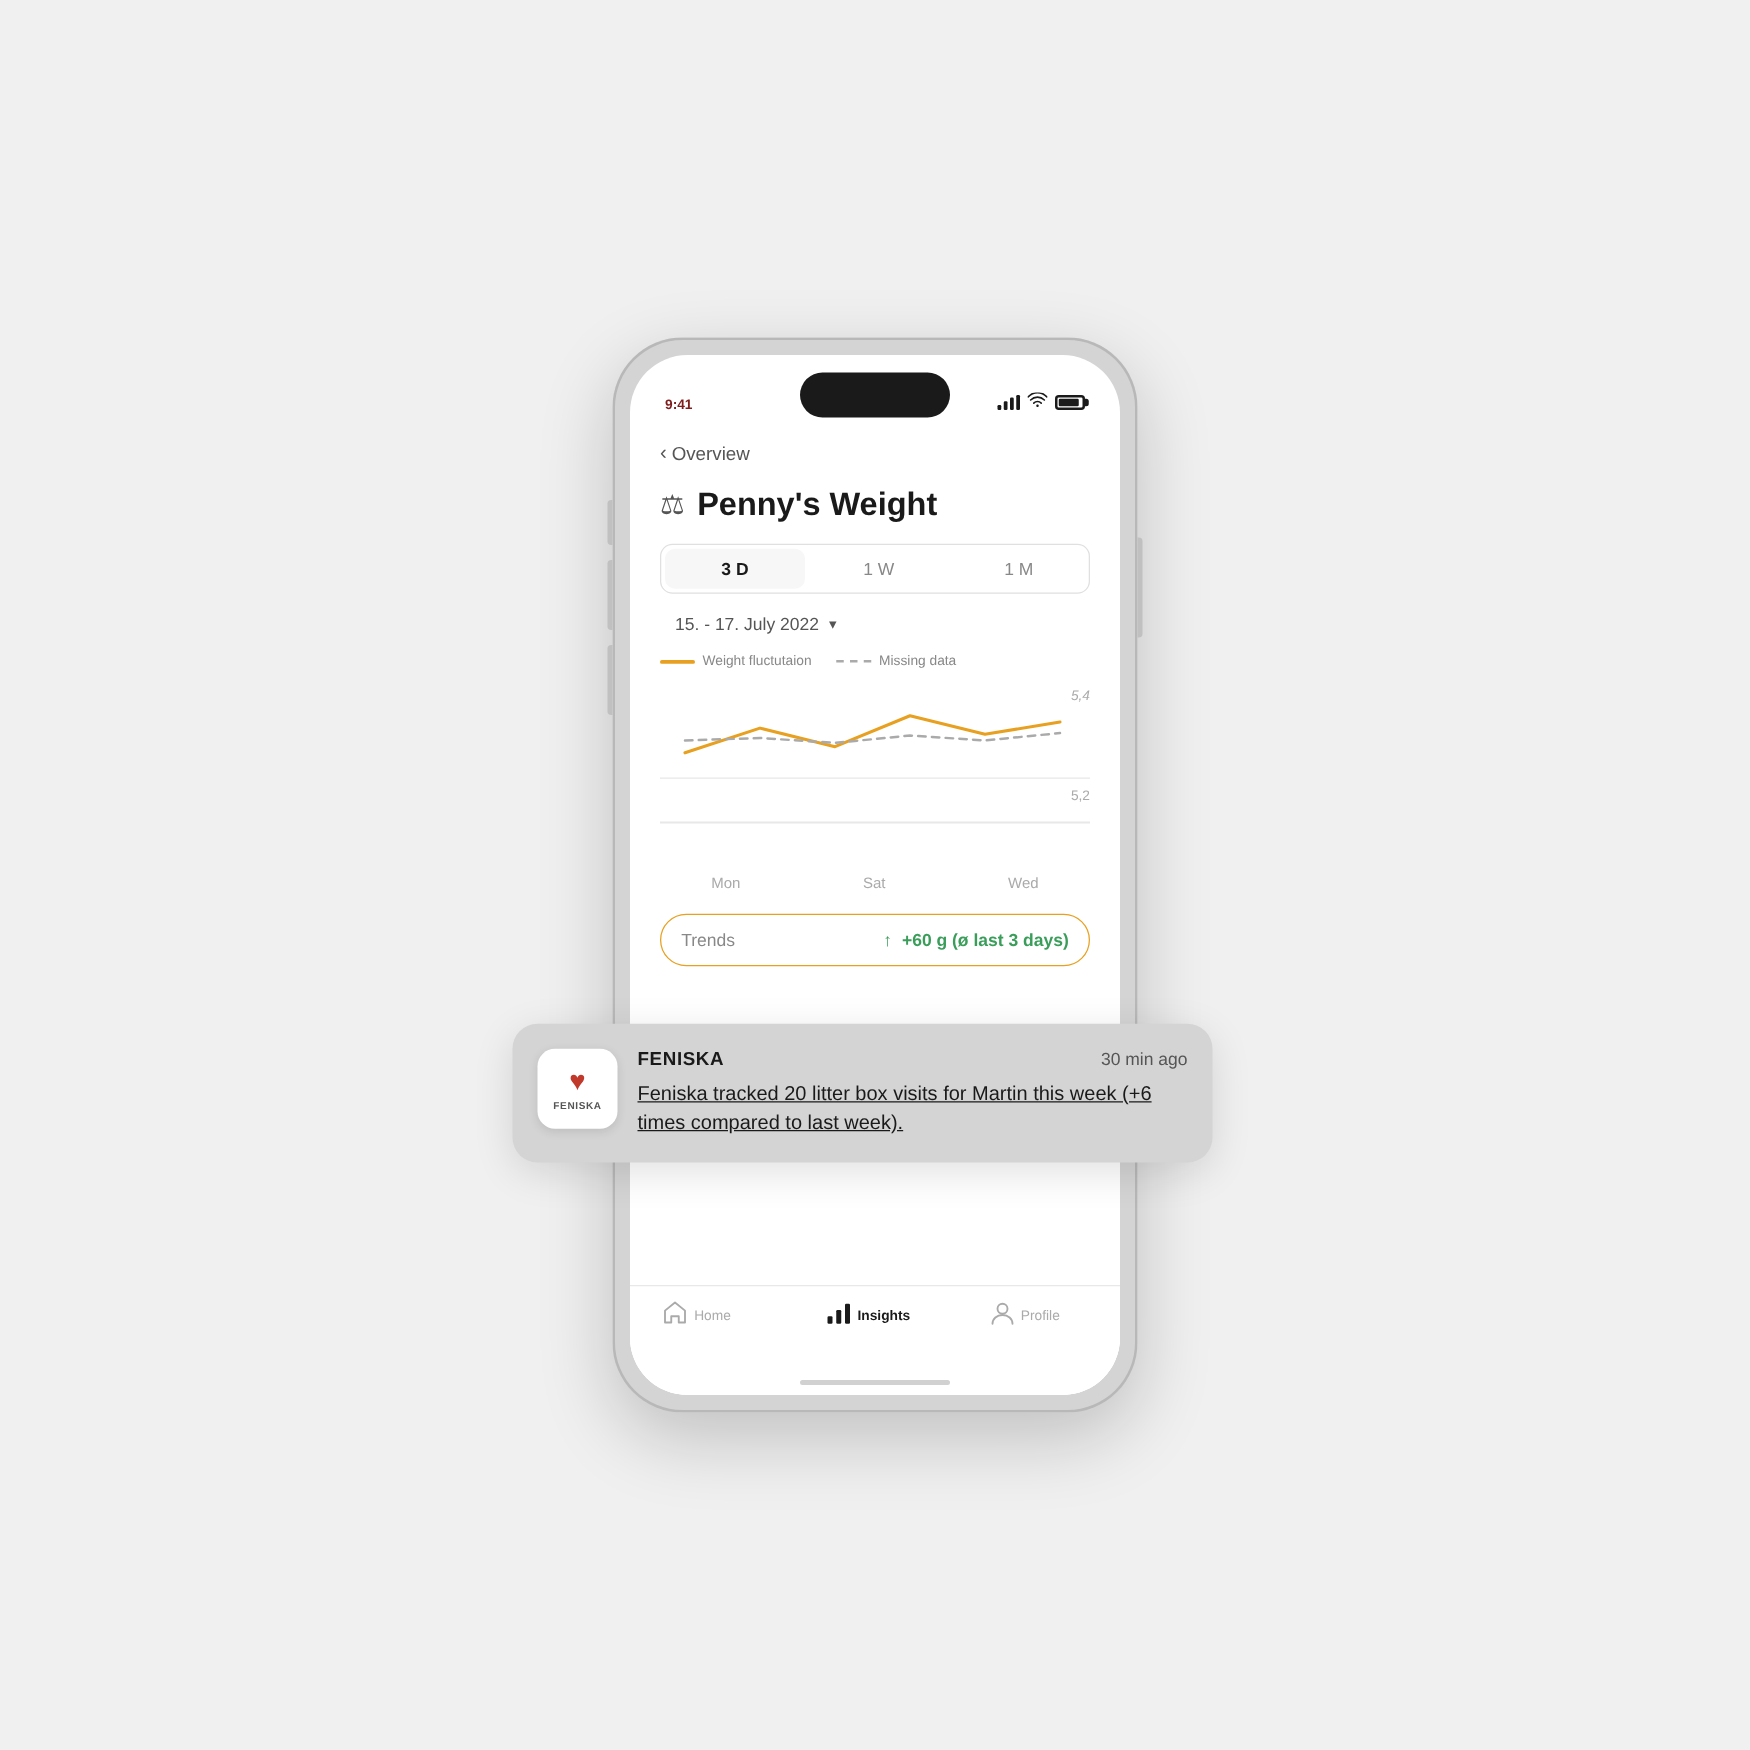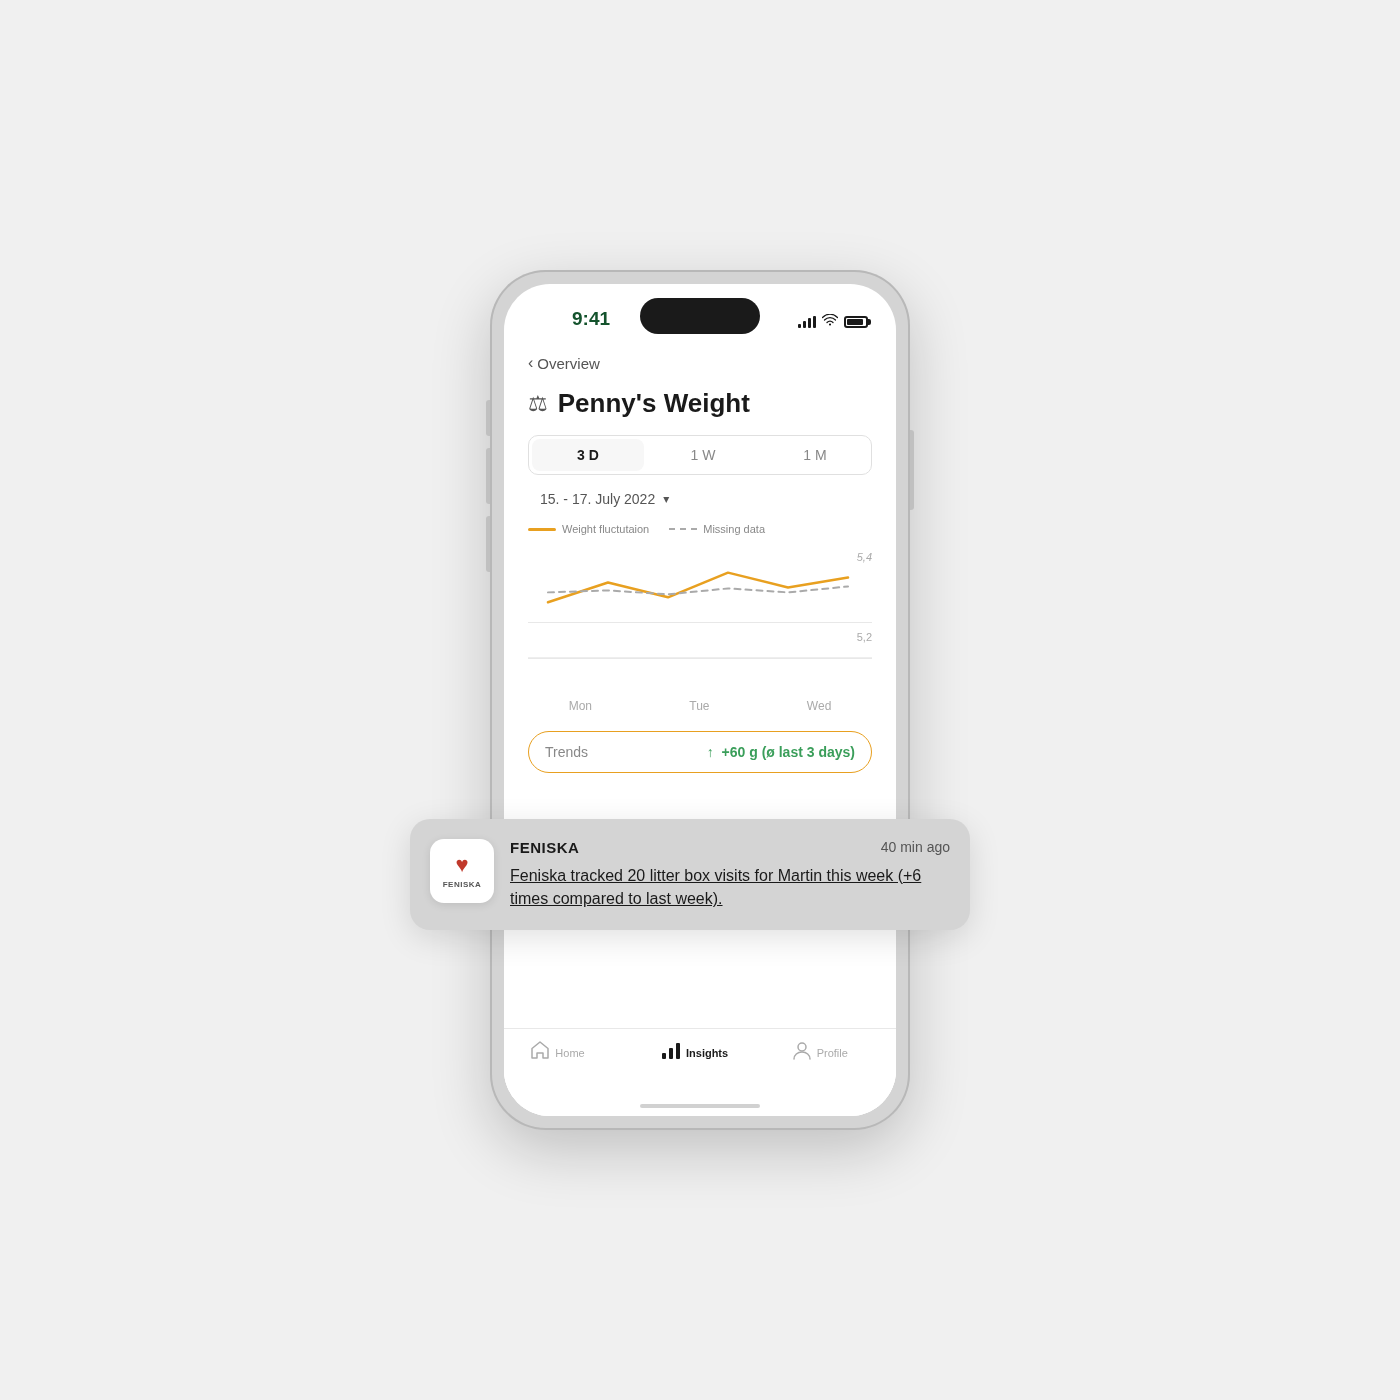--- a/index.html
+++ b/index.html
@@ -67,24 +67,23 @@
       width: 100%;
       height: 54px;
       display: flex;
       align-items: flex-end;
       justify-content: space-between;
       padding: 0 28px 8px;
       z-index: 5;
     }
 
     .status-time {
-      font-size: 19px;
+      font-size: 11px;
       font-weight: 600;
-      color: #14532d;
-      margin-left: 40px;
+      color: #7f1d1d;
     }
 
     .status-icons {
       display: flex;
       align-items: center;
       gap: 6px;
     }
 
     .signal-bars {
       display: flex;
@@ -596,21 +595,21 @@
 
         <div class="chart-area-bottom">
           <span class="chart-y-label-bottom">5,2</span>
           <svg class="chart-svg" viewBox="0 0 344 40" preserveAspectRatio="none">
             <line x1="0" y1="20" x2="344" y2="20" stroke="#e8e8e8" stroke-width="1"></line>
           </svg>
         </div>
 
         <div class="chart-x-labels">
           <span class="chart-x-label">Mon</span>
-          <span class="chart-x-label">Tue</span>
+          <span class="chart-x-label">Sat</span>
           <span class="chart-x-label">Wed</span>
         </div>
 
         <div class="trends-box">
           <span class="trends-label">Trends</span>
           <span class="trends-value">
             <span class="trends-arrow">↑</span>
             <span>+60 g (ø last 3 days)</span>
           </span>
         </div>
@@ -650,18 +649,18 @@
   </div>
 
   <div class="notification-overlay">
     <div class="notif-app-icon">
       <span class="notif-heart">♥</span>
       <span class="notif-brand-text">FENISKA</span>
     </div>
     <div class="notif-content">
       <div class="notif-header">
         <span class="notif-app-name">FENISKA</span>
-        <span class="notif-time">40 min ago</span>
+        <span class="notif-time">30 min ago</span>
       </div>
       <p class="notif-message">Feniska tracked 20 litter box visits for Martin this week (+6 times compared to last week).</p>
     </div>
   </div>
 </div>
 
 </body></html>

